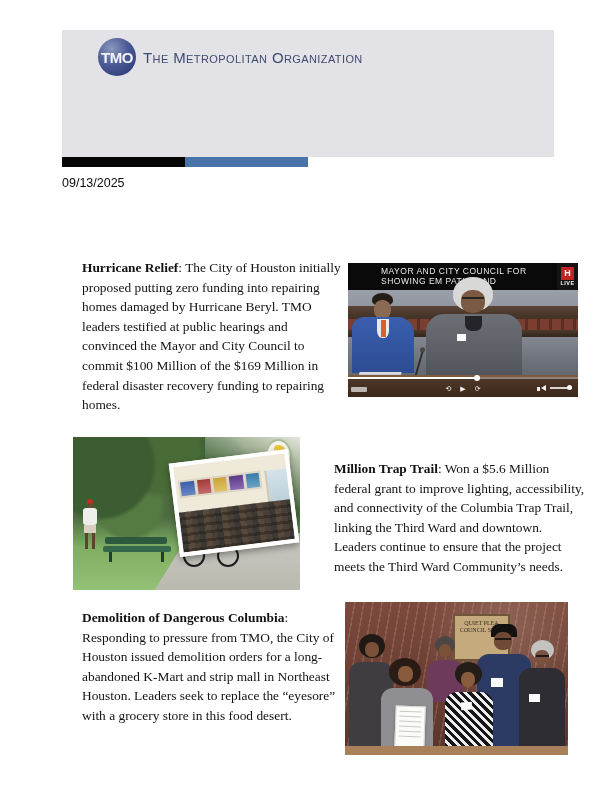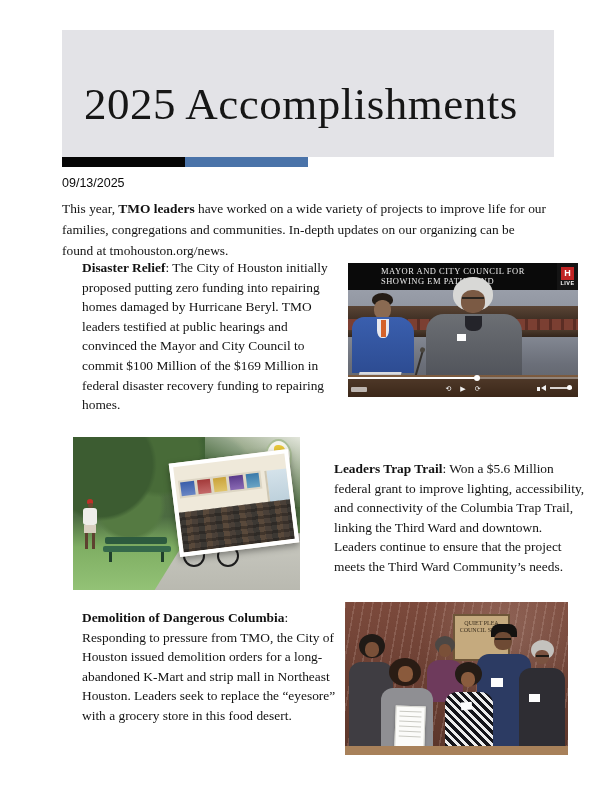--- a/index.html
+++ b/index.html
@@ -34,21 +34,21 @@
 
   .story { position:absolute; font-size:13.4px; line-height:19.6px; }
   .story-1 { left:82px;  top:258px; width:262px; }
   .story-2 { left:334px; top:459px; width:252px; }
   .story-3 { left:82px;  top:608px; width:264px; }
 
   
   .video { position:absolute; left:348px; top:263px; width:230px; height:134px;
     background:#20242c; overflow:hidden; }
   .vid-caption { position:absolute; left:0; top:0; right:0; height:27px; background:#0a0a0a;
-    padding:4px 0 0 33px; font-family:Liberation Serif, serif;
+    padding:4px 0 0 33px; font-family:Liberation Sans, sans-serif;
     font-size:8.5px; line-height:9.5px; letter-spacing:.5px; color:#e9e9e9; white-space:nowrap; }
   .live-box { position:absolute; right:0; top:0; width:21px; height:27px; background:#141414;
     display:flex; flex-direction:column; align-items:center; justify-content:center; }
   .live-h { width:13px; height:13px; background:#c12424; color:#fff; font-family:"Liberation Sans",sans-serif;
     font-weight:bold; font-size:9px; line-height:13px; text-align:center; }
   .live-t { color:#fff; font-family:"Liberation Sans",sans-serif; font-weight:bold; font-size:5.5px; letter-spacing:.5px; }
   .scene { position:absolute; left:0; top:27px; right:0; bottom:0;
     background:linear-gradient(180deg,#999ea9 0%, #868b96 40%, #6a6e78 70%, #5b5e66 100%); }
   .gallery-wood { position:absolute; left:0; top:16px; width:100%; height:14px;
     background:linear-gradient(#5a4435,#41migrate302,#3f2f24); background:linear-gradient(#5a4435,#3f2f24); }
@@ -172,30 +172,32 @@
   .paper i { display:block; height:1px; background:#c9c9c2; margin:4px 3px 0 3px; }
 
   b, strong { font-weight:bold; }
 </style>
 </head>
 <body>
 
 <div class="page">
 
   <div class="band">
-    <div class="page-title">2025 Accomplishments</div>
+    <div class="logo-row">
+      <div class="logo-circle">TMO</div>
+      <div class="org-name">The Metropolitan Organization</div>
+    </div>
   </div>
   <div class="bar black"></div>
   <div class="bar blue"></div>
 
   <div class="date-line">09/13/2025</div>
 
-  <p class="intro"><span>This year, </span><strong>TMO leaders</strong><span> have worked on a wide variety of projects to improve life for our families, congregations and communities. In-depth updates on our organizing can be found at tmohouston.org/news.</span></p>
-
-  <p class="story story-1"><strong>Disaster Relief</strong><span>: The City of Houston initially proposed putting zero funding into repairing homes damaged by Hurricane Beryl. TMO leaders testified at public hearings and convinced the Mayor and City Council to commit $100 Million of the $169 Million in federal disaster recovery funding to repairing homes.</span></p>
+
+  <p class="story story-1"><strong>Hurricane Relief</strong><span>: The City of Houston initially proposed putting zero funding into repairing homes damaged by Hurricane Beryl. TMO leaders testified at public hearings and convinced the Mayor and City Council to commit $100 Million of the $169 Million in federal disaster recovery funding to repairing homes.</span></p>
 
   <div class="video">
     <div class="vid-caption">
       <div>MAYOR AND CITY COUNCIL FOR</div>
       <div>SHOWING EM PATH I AND</div>
     </div>
     <div class="live-box">
       <div class="live-h">H</div>
       <div class="live-t">LIVE</div>
     </div>
@@ -280,21 +282,21 @@
         <div class="pane"></div>
         <div class="pane"></div>
         <div class="pane"></div>
         <div class="pane"></div>
       </div>
       <div class="side-window"></div>
       <div class="crowd"></div>
     </div>
   </div>
 
-  <p class="story story-2"><strong>Leaders Trap Trail</strong><span>: Won a $5.6 Million federal grant to improve lighting, accessibility, and connectivity of the Columbia Trap Trail, linking the Third Ward and downtown. Leaders continue to ensure that the project meets the Third Ward Community’s needs.</span></p>
+  <p class="story story-2"><strong>Million Trap Trail</strong><span>: Won a $5.6 Million federal grant to improve lighting, accessibility, and connectivity of the Columbia Trap Trail, linking the Third Ward and downtown. Leaders continue to ensure that the project meets the Third Ward Community’s needs.</span></p>
 
   <p class="story story-3"><strong>Demolition of Dangerous Columbia</strong><span>: Responding to pressure from TMO, the City of Houston issued demolition orders for a long-abandoned K-Mart and strip mall in Northeast Houston. Leaders seek to replace the “eyesore” with a grocery store in this food desert.</span></p>
 
   <div class="group">
     <div class="plaque">
       <div>QUIET PLEA</div>
       <div>COUNCIL SESSI</div>
     </div>
 
     <div class="person">

